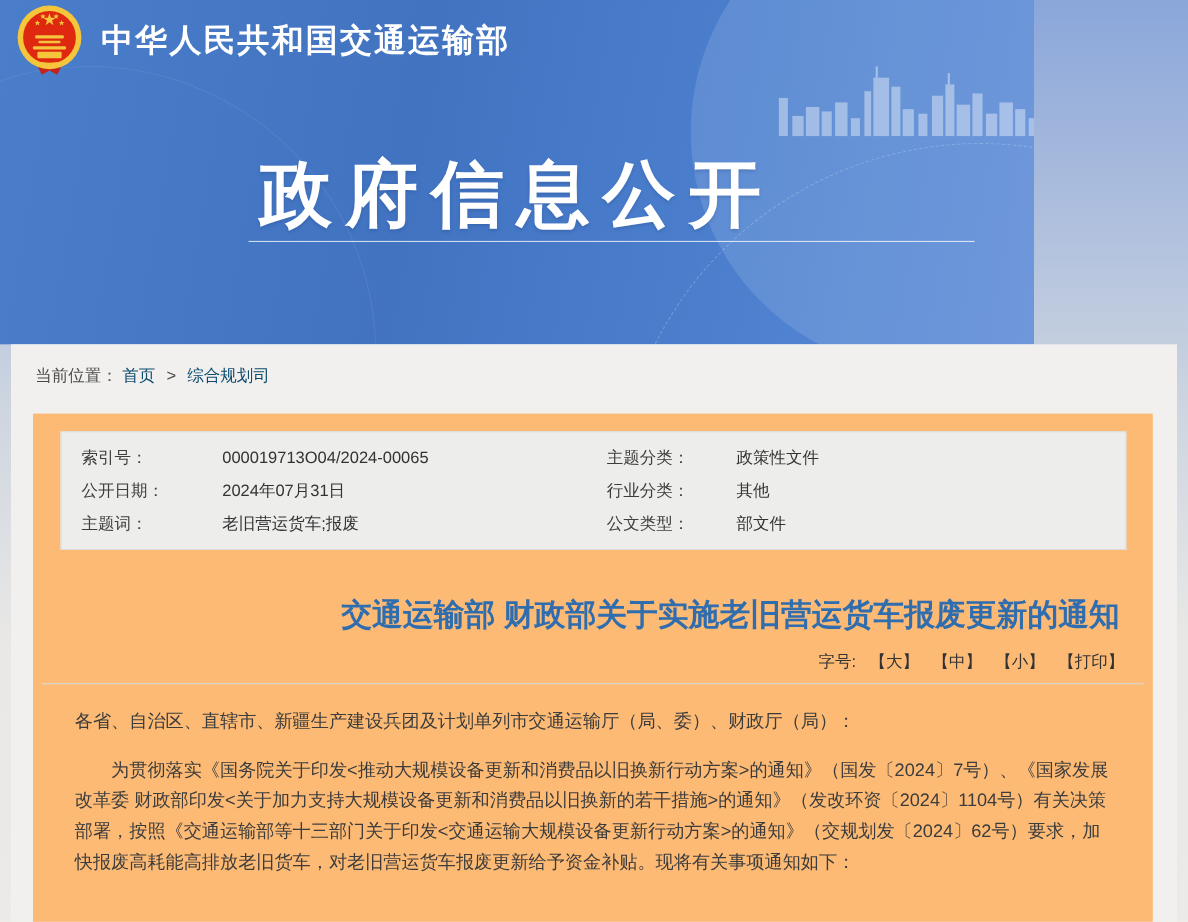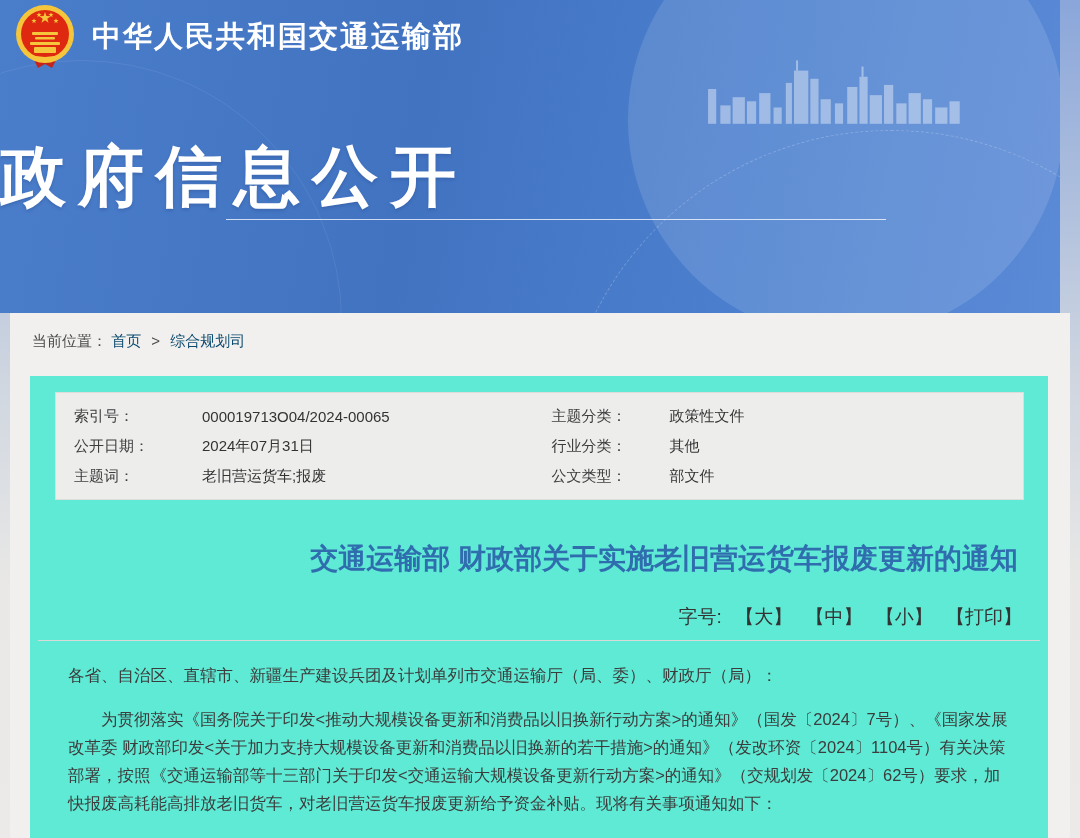--- a/index.html
+++ b/index.html
@@ -3,51 +3,51 @@
 <meta charset="utf-8">
 <style>
   html,body{margin:0;padding:0;}
   body{
     width:1080px;height:838px;overflow:hidden;position:relative;
     font-family:"Liberation Sans","DejaVu Sans",sans-serif;
     background:linear-gradient(180deg,#8aa6da 0%,#cfd6e0 45%,#e9e8e6 70%,#ebeae8 100%);
   }
   
   .banner{
-    position:absolute;top:0;left:0;width:1060px;height:313px;overflow:hidden;
+    position:absolute;top:0;left:0;width:940px;height:313px;overflow:hidden;
     background:linear-gradient(100deg,#4a7dca 0%,#4173c1 40%,#4c80cf 72%,#5b8ad6 100%);
   }
   .glow-circle{position:absolute;left:628px;top:-98px;width:436px;height:436px;border-radius:50%;
     background:rgba(255,255,255,0.12);}
   .glow-ring{position:absolute;left:560px;top:130px;width:660px;height:660px;border-radius:50%;
     border:1px dashed rgba(255,255,255,0.22);}
   .glow-ring2{position:absolute;left:-180px;top:60px;width:520px;height:520px;border-radius:50%;
     border:1px solid rgba(255,255,255,0.08);}
   .skyline{position:absolute;left:706px;top:52px;width:266px;height:72px;}
   .top-row{position:absolute;top:0;left:0;right:0;height:74px;display:flex;align-items:center;padding-left:14px;}
   .emblem{width:62px;height:66px;flex-shrink:0;}
   .site-name{color:#ffffff;font-size:29px;font-weight:bold;margin-left:16px;letter-spacing:2px;}
-  .banner-title{position:absolute;top:132px;left:0;width:100%;text-align:left;color:#ffffff;
+  .banner-title{position:absolute;top:132px;left:0;width:100%;text-align:center;color:#ffffff;
     font-size:66px;font-weight:bold;letter-spacing:12px;text-shadow:0 2px 3px rgba(30,60,120,0.25);font-family:Liberation Serif, serif;}
   .banner-underline{position:absolute;top:219px;left:226px;width:660px;height:1px;background:rgba(255,255,255,0.75);}
   
   .lower{position:absolute;top:313px;left:10px;right:10px;bottom:0;background:#f1f0ee;}
   .breadcrumb{padding:19px 0 0 22px;font-size:15px;color:#4a4a4a;}
   .breadcrumb a{color:#0c4a6e;text-decoration:none;}
   .bc-sep{margin:0 6px;}
   
-  .card{position:absolute;top:63px;left:20px;right:22px;bottom:0;background:#5eead4;}
+  .card{position:absolute;top:63px;left:20px;right:22px;bottom:0;background:#fdba74;}
   .meta-box{margin:16px 24px 0 25px;background:#ededec;border:1px solid #ddddda;
     padding:8px 0;display:grid;grid-template-columns:1fr 1fr;}
   .meta-cell{display:flex;height:30px;align-items:center;font-size:15px;color:#3d3d3d;}
   .meta-cell .m-label{width:128px;padding-left:18px;flex-shrink:0;color:#3d3d3d;}
   .meta-cell.right .m-label{width:118px;padding-left:12px;}
   .meta-cell .m-value{color:#333333;}
   .doc-title{margin:40px 30px 0;text-align:right;color:#2f6dae;font-size:28px;font-weight:bold;}
-  .controls{margin:26px 26px 0 0;text-align:right;font-size:19px;color:#333333;}
+  .controls{margin:14px 26px 0 0;text-align:right;font-size:15px;color:#333333;}
   .ctl{cursor:pointer;margin-left:8px;display:inline-block;}
   .divider{margin:10px 8px 0;border-bottom:1px solid #d9d9d8;}
   .article-body{margin:20px 40px 0 38px;font-size:16.5px;line-height:28px;color:#3c3c3c;}
   .salutation{margin:0 0 16px 0;}
   .para{text-indent:2em;margin:0;}
 </style>
 </head>
 <body>
 
 <div class="banner">

